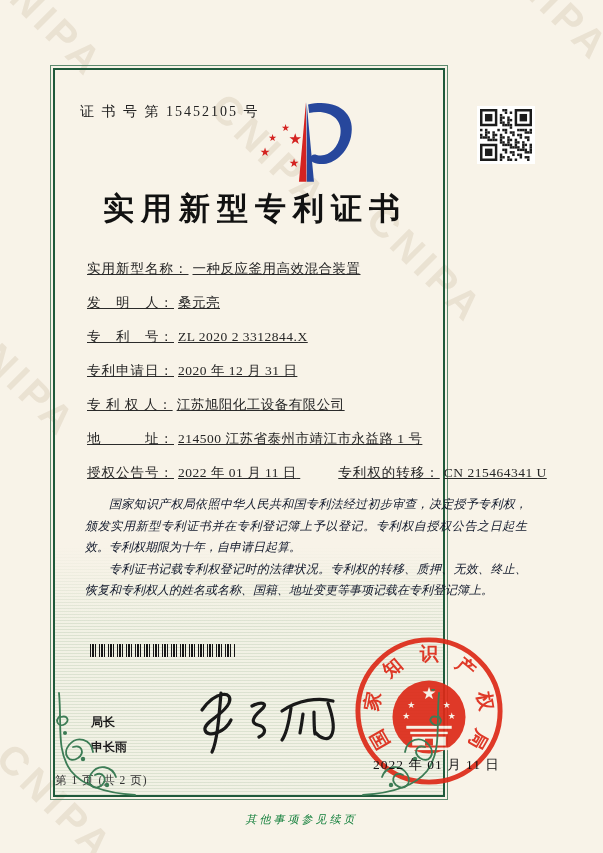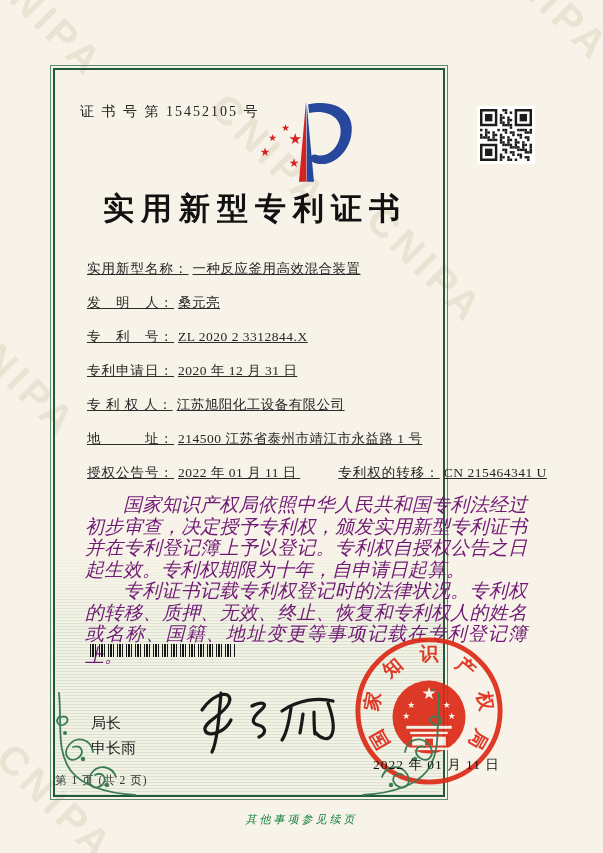--- a/index.html
+++ b/index.html
@@ -52,37 +52,37 @@
   }
   
   .fields{position:absolute;left:32px;top:182px;width:440px;z-index:2;text-decoration:underline;}
   .field-row{font-size:13.5px;line-height:34px;color:#262626;white-space:nowrap;}
   .field-row .lbl{letter-spacing:1px;}
   .field-row .val{margin-left:4px;letter-spacing:0.5px;}
   .grant-row .second{margin-left:38px;}
   
   .body-text{
     position:absolute;left:30px;top:424px;width:442px;z-index:2;
-    font-style:italic;font-size:19px;line-height:21.5px;color:#701a75;
+    font-style:italic;font-size:12px;line-height:21.5px;color:#0f172a;
     text-align:justify;
   }
   .body-text p{margin:0;text-indent:2em;}
   
   .barcode{
     position:absolute;left:35px;top:574px;width:146px;height:13px;z-index:2;
     background:repeating-linear-gradient(90deg,
       #161616 0px,#161616 1px, transparent 1px,transparent 2px,
       #161616 2px,#161616 4px, transparent 4px,transparent 5px,
       #161616 5px,#161616 6px, transparent 6px,transparent 9px);
   }
   
   .commissioner{
     position:absolute;left:36px;top:640px;z-index:2;
     font-family:"Liberation Sans","DejaVu Sans",sans-serif;
-    font-size:15px;font-weight:400;color:#1d1d1d;line-height:25px;
+    font-size:12px;font-weight:700;color:#1d1d1d;line-height:25px;
   }
   .signature{position:absolute;left:135px;top:608px;z-index:3;}
   .signature path{stroke:#191919;stroke-width:3.2;fill:none;stroke-linecap:round;stroke-linejoin:round;}
   
   .seal{position:absolute;left:295px;top:562px;width:158px;height:158px;z-index:2;opacity:0.92;}
   .seal-char{
     font-size:19px;font-weight:700;
     font-family:"Liberation Serif","DejaVu Serif",serif;
     text-anchor:middle;dominant-baseline:central;
   }

